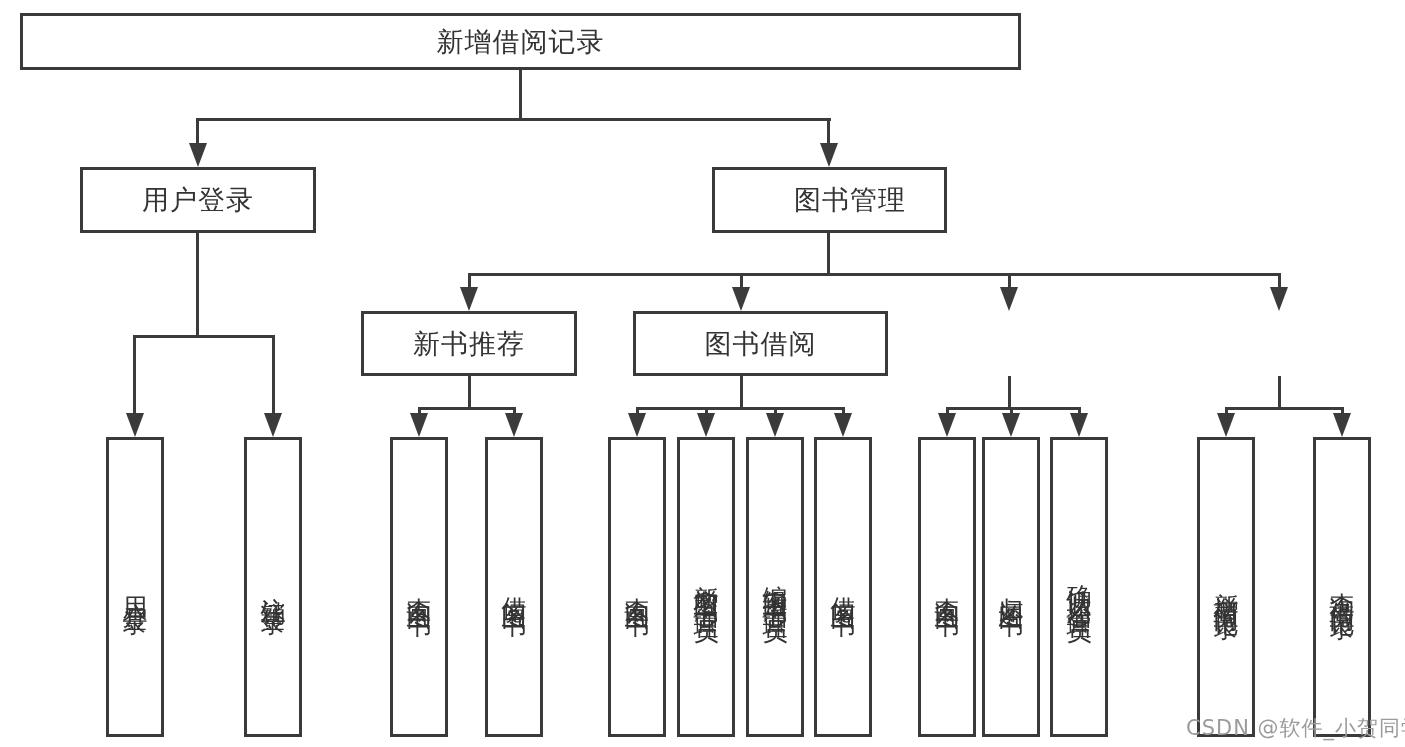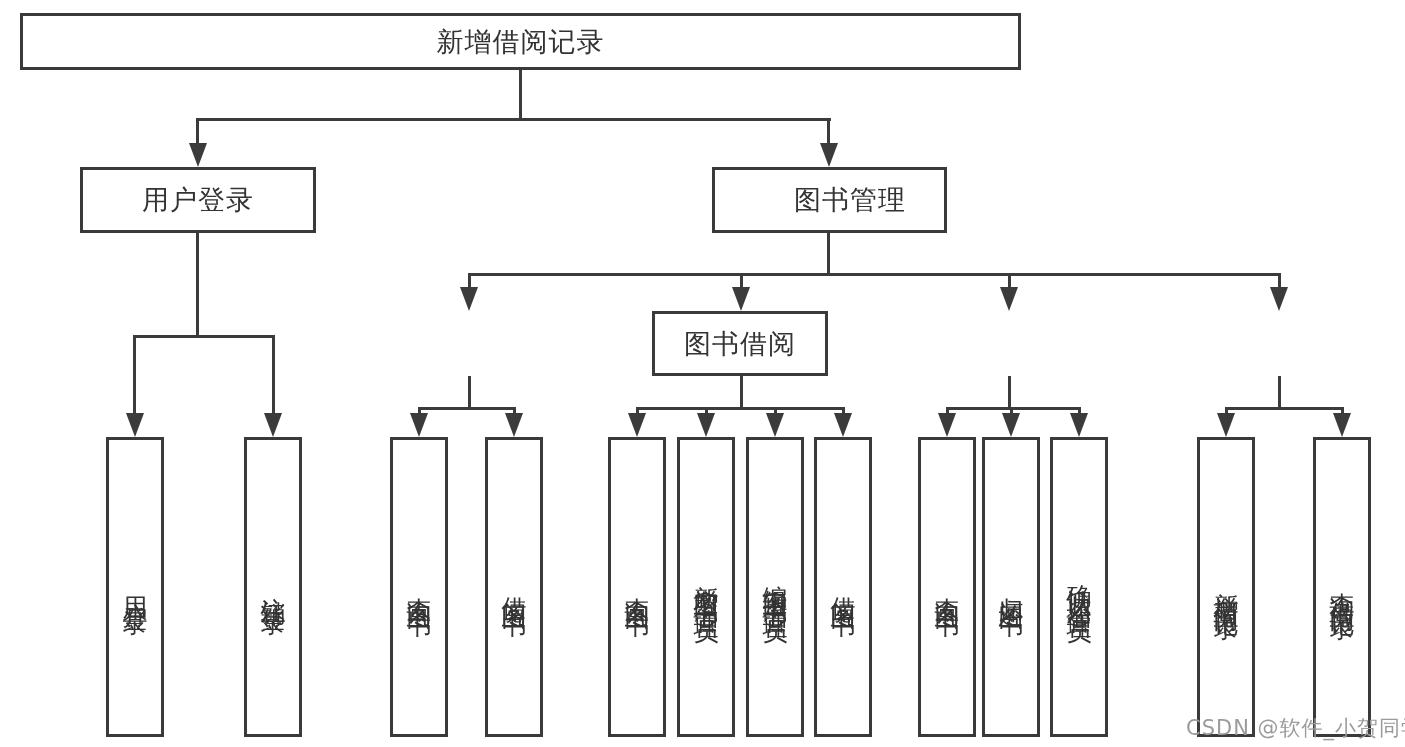--- a/index.html
+++ b/index.html
@@ -94,21 +94,22 @@
   <div class="hline" style="left:468px; top:273px; width:812px;"></div>
   <div class="vline" style="left:468px; top:273px; height:18px;"></div>
   <div class="arrow" style="left:460px; top:287px;"></div>
   <div class="vline" style="left:740px; top:273px; height:18px;"></div>
   <div class="arrow" style="left:732px; top:287px;"></div>
   <div class="vline" style="left:1008px; top:273px; height:18px;"></div>
   <div class="arrow" style="left:1000px; top:287px;"></div>
   <div class="vline" style="left:1278px; top:273px; height:18px;"></div>
   <div class="arrow" style="left:1270px; top:287px;"></div>
 
-  <div class="box" style="left:652px; top:311px; width:176px; height:65px;">图书借阅</div>
+  <div class="box" style="left:361px; top:311px; width:216px; height:65px;">新书推荐</div>
+  <div class="box" style="left:633px; top:311px; width:255px; height:65px;">图书借阅</div>
 
   <div class="vline" style="left:468px; top:376px; height:31px;"></div>
   <div class="hline" style="left:418px; top:407px; width:97px;"></div>
   <div class="vline" style="left:418px; top:407px; height:10px;"></div>
   <div class="arrow" style="left:410px; top:413px;"></div>
   <div class="vline" style="left:513px; top:407px; height:10px;"></div>
   <div class="arrow" style="left:505px; top:413px;"></div>
 
   <div class="vline" style="left:740px; top:376px; height:31px;"></div>
   <div class="hline" style="left:636px; top:407px; width:208px;"></div>

